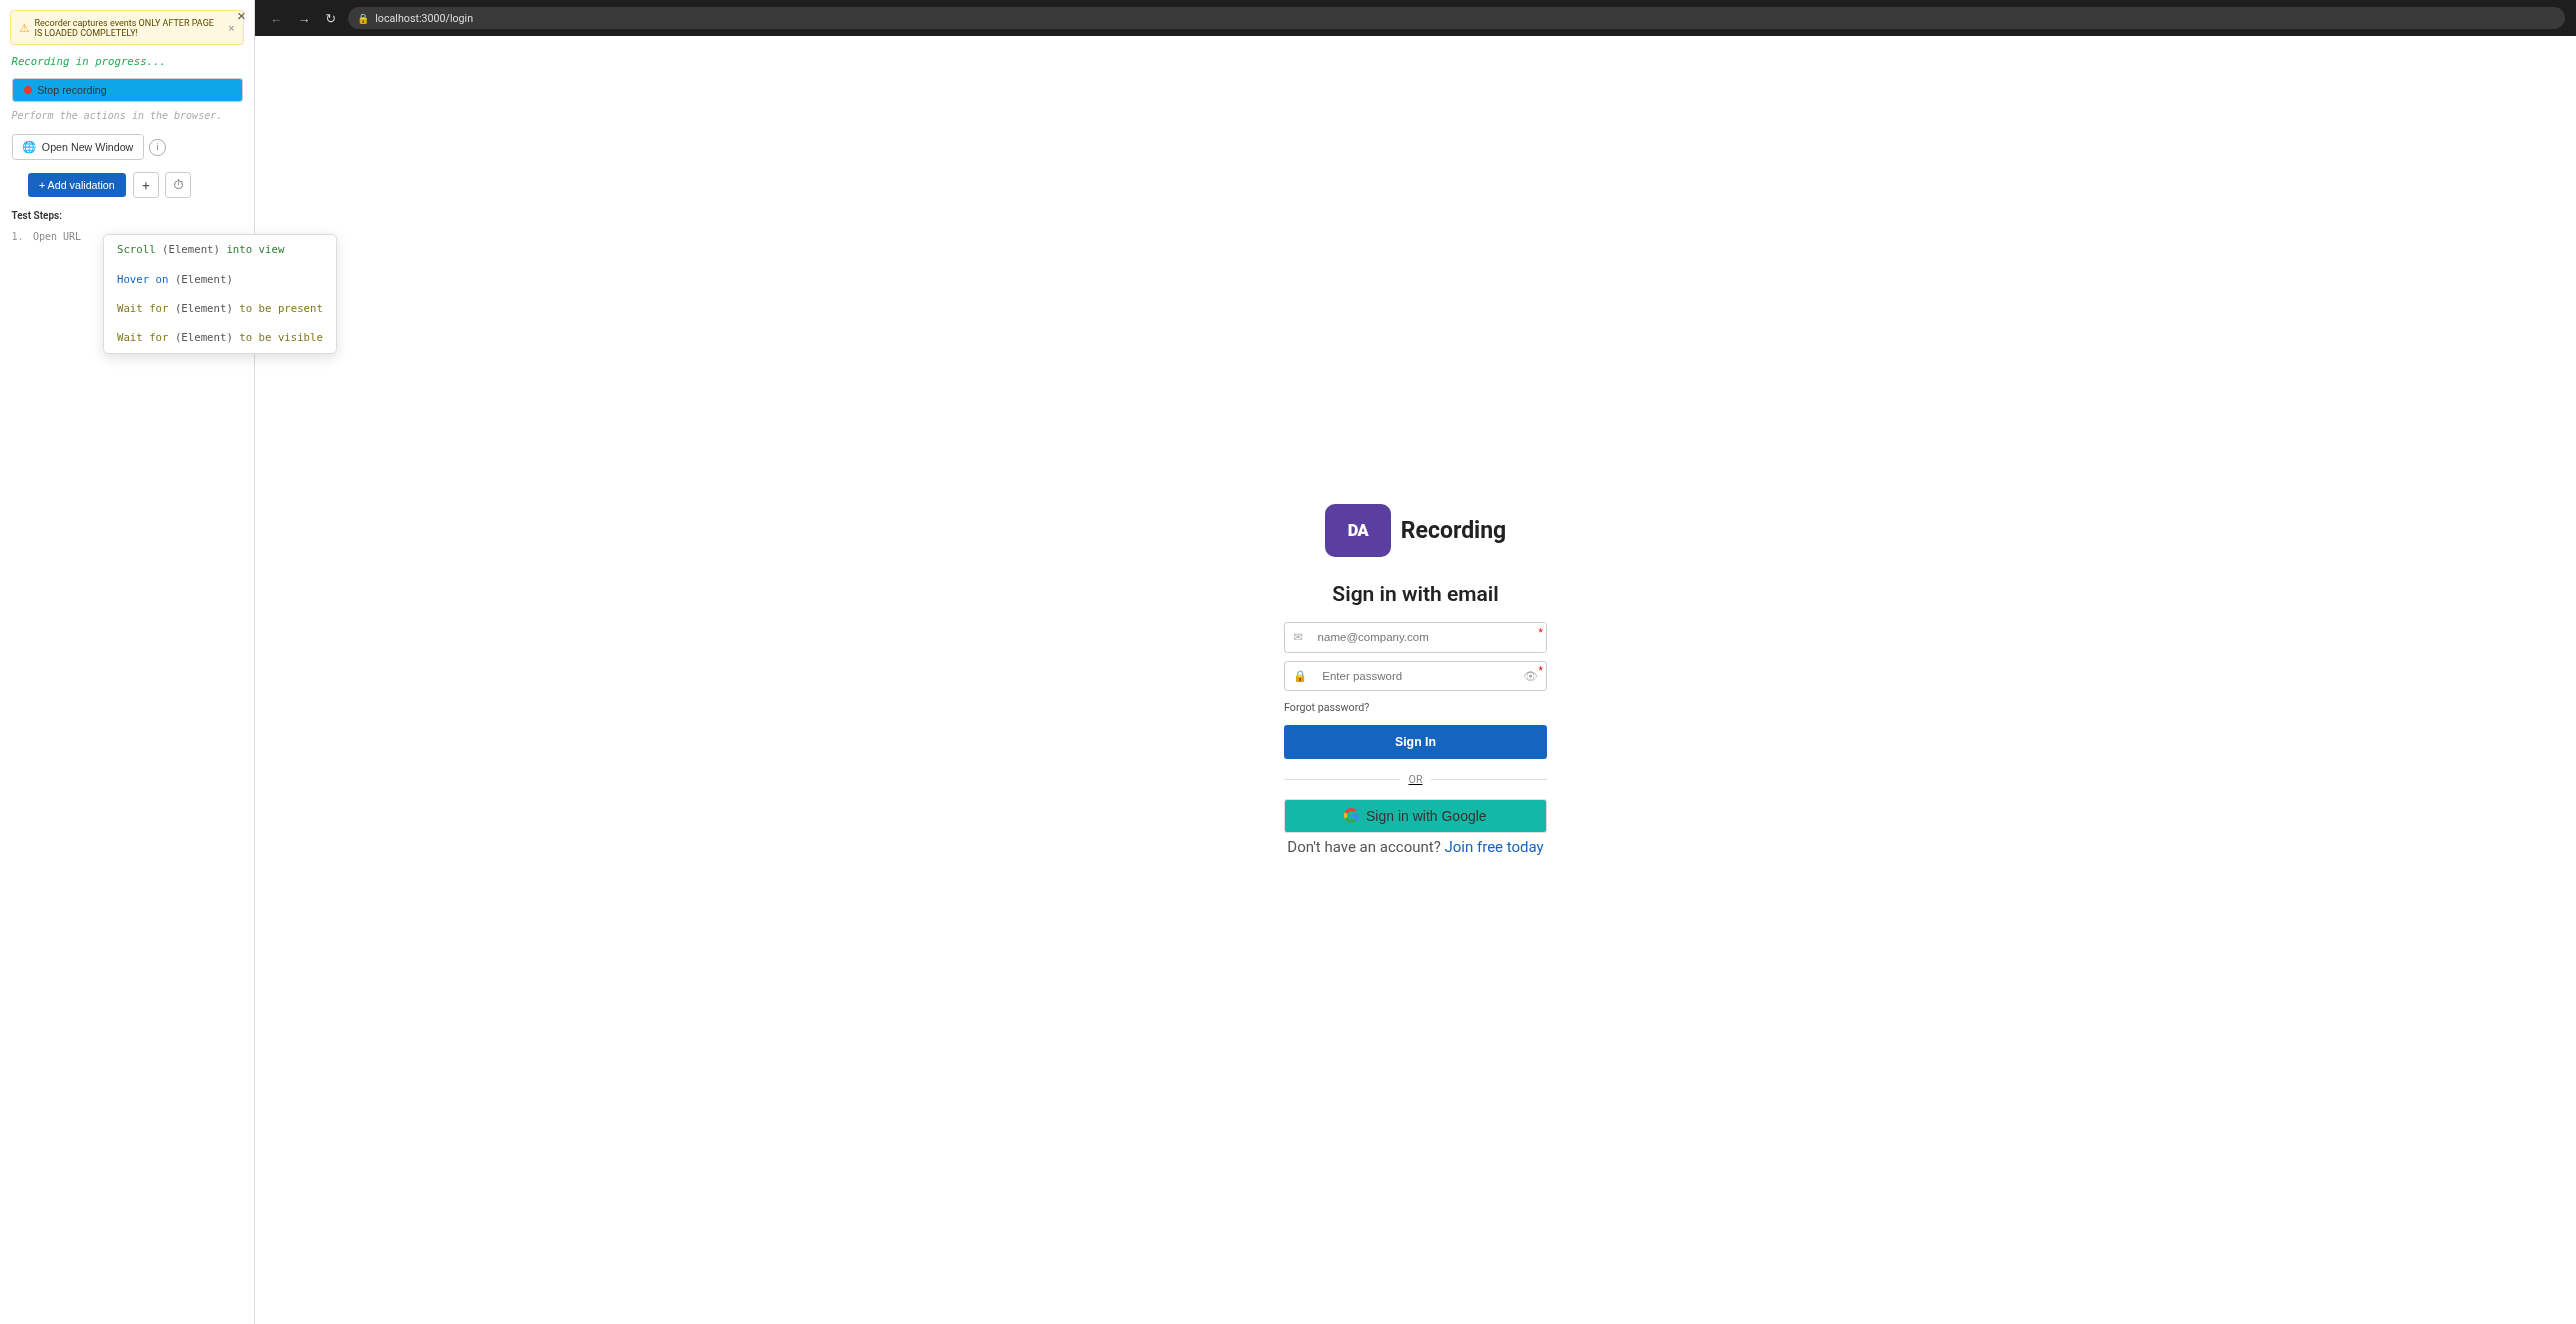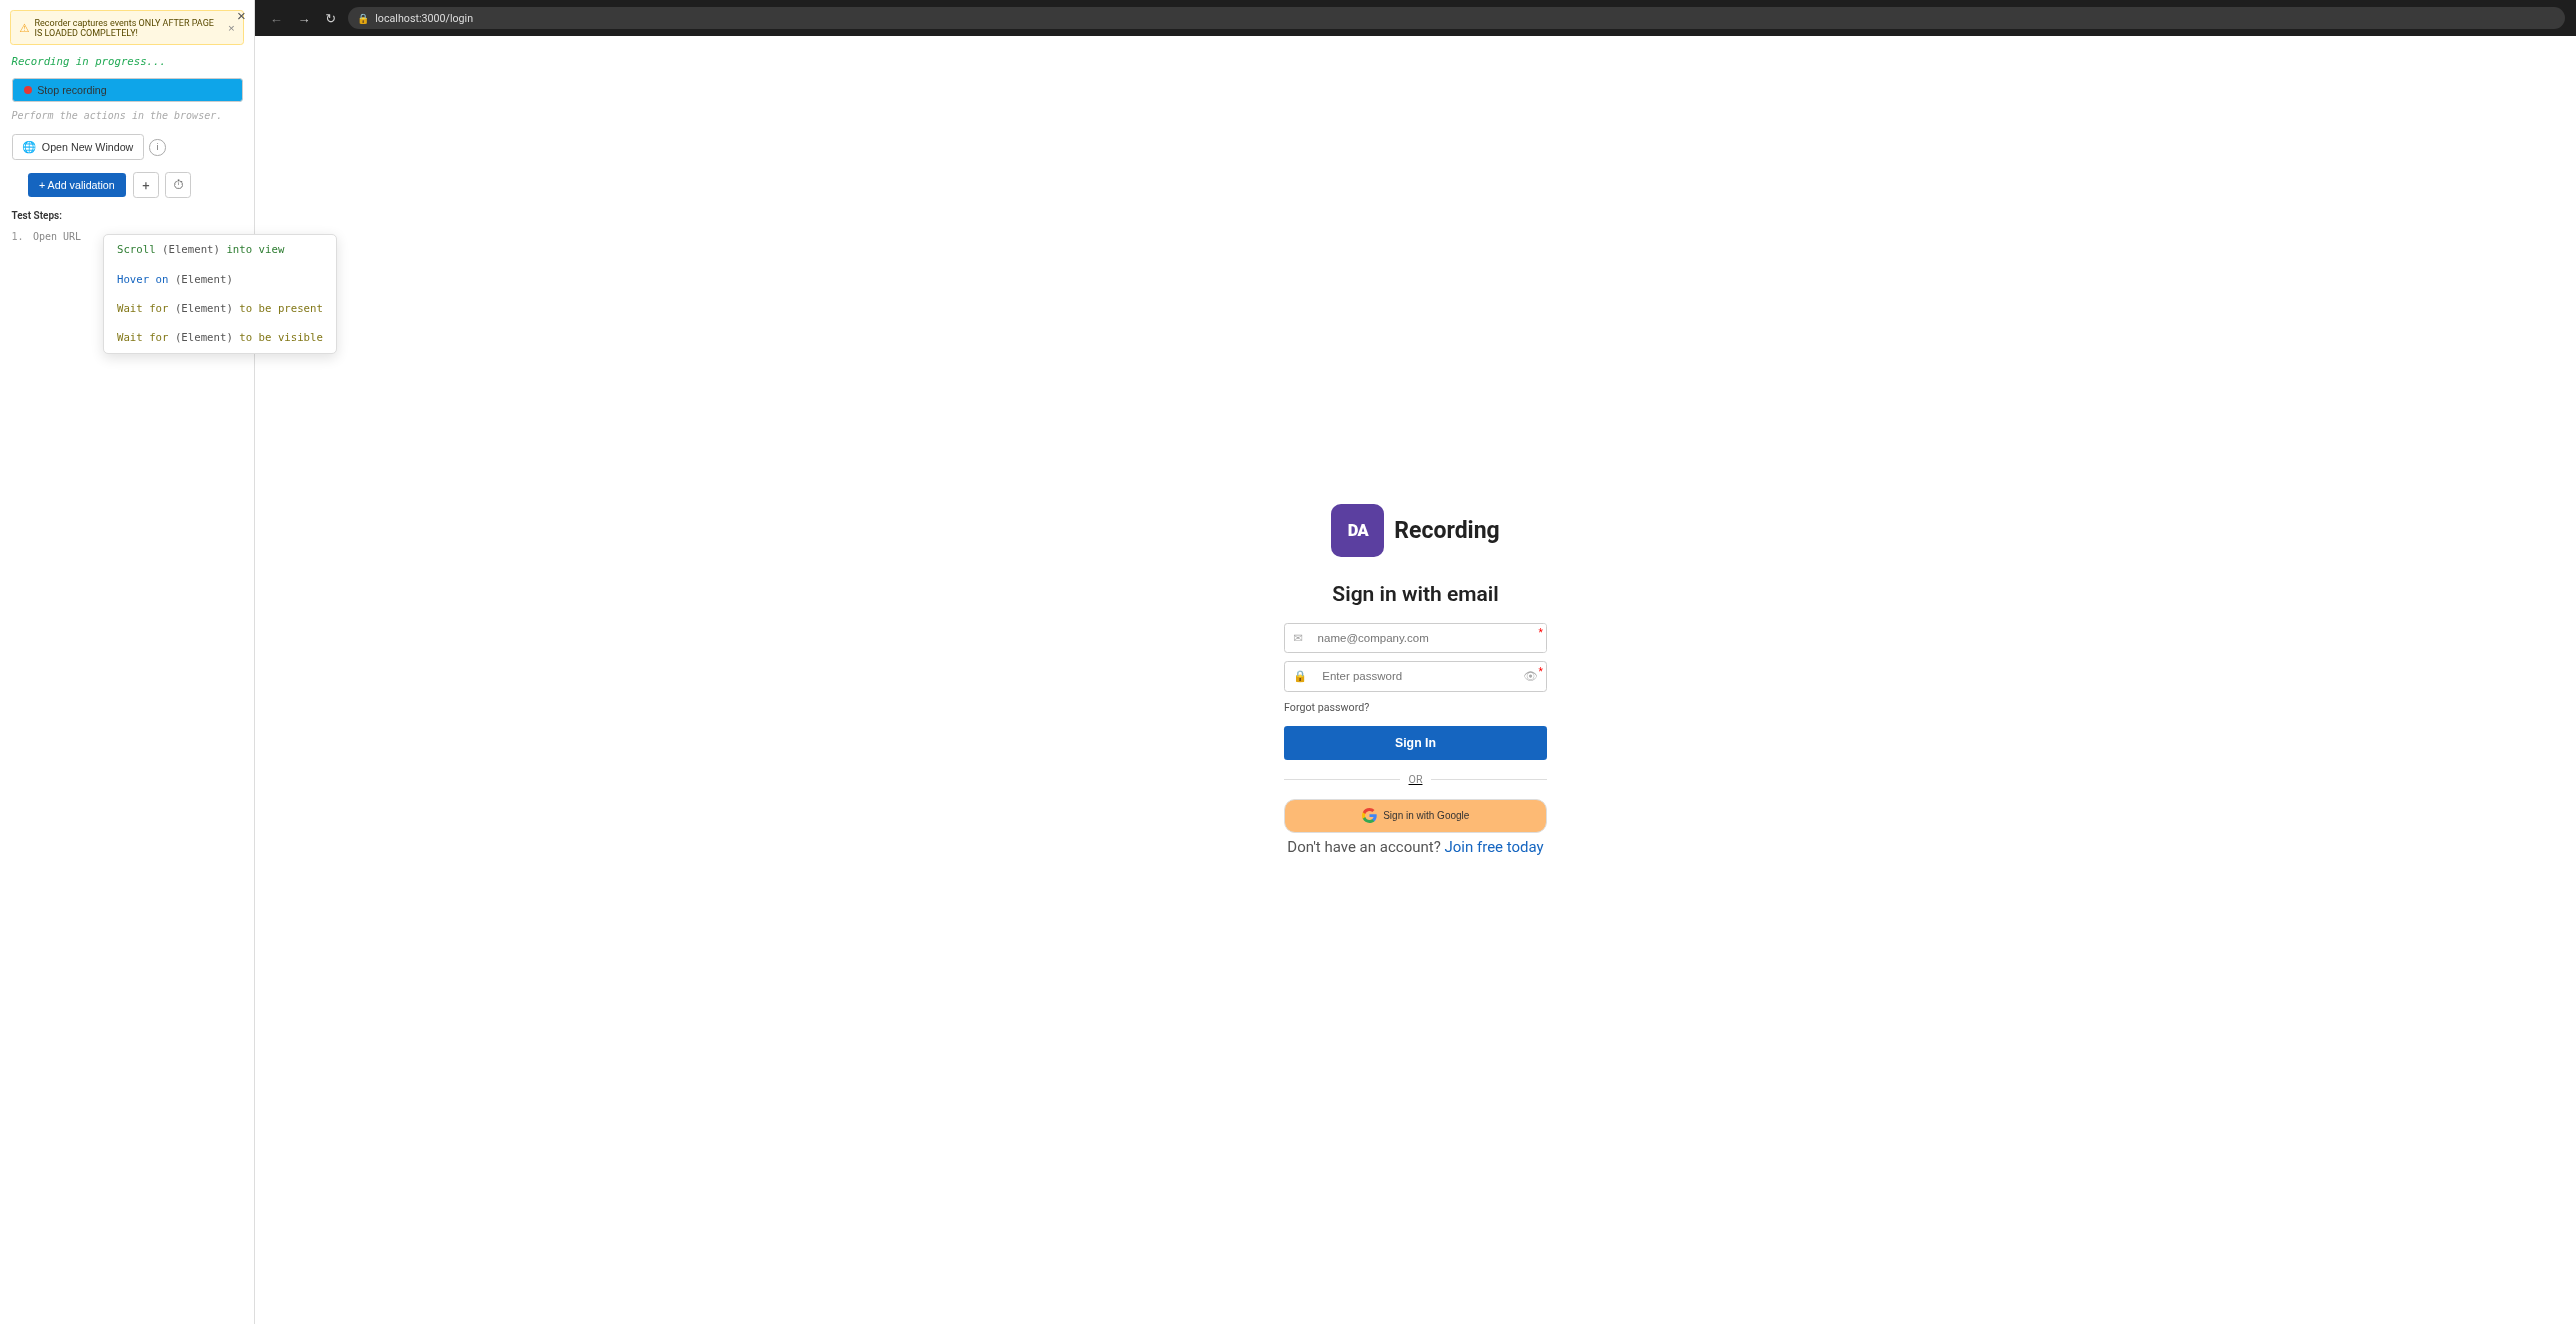--- a/index.html
+++ b/index.html
@@ -264,21 +264,21 @@
       padding: 33px;
     }
 
     .brand-logo {
       display: flex;
       align-items: center;
       gap: 10px;
       margin-bottom: 25px;
     }
     .brand-icon {
-      width: 53px;
+      width: 66px;
       height: 53px;
       background: #5b3fa0;
       border-radius: 10px;
       display: flex;
       align-items: center;
       justify-content: center;
       color: white;
       font-weight: 900;
       font-size: 16.4px;
       letter-spacing: -0.8px;
@@ -375,25 +375,25 @@
     .or-text {
       font-size: 10.7px;
       color: #888;
     }
 
     .google-btn {
       display: flex;
       align-items: center;
       justify-content: center;
       gap: 6.6px;
-      background: #fdba74;
+      background: #14b8a6;
       border: 0.8px solid #ddd;
-      border-radius: 11px;
+      border-radius: 3px;
       padding: 8.2px;
-      font-size: 10px;
+      font-size: 14px;
       color: #333;
       cursor: pointer;
     }
     .google-g {
       width: 15px;
       height: 15px;
     }
 
     .register-link {
       margin-top: 5px;

